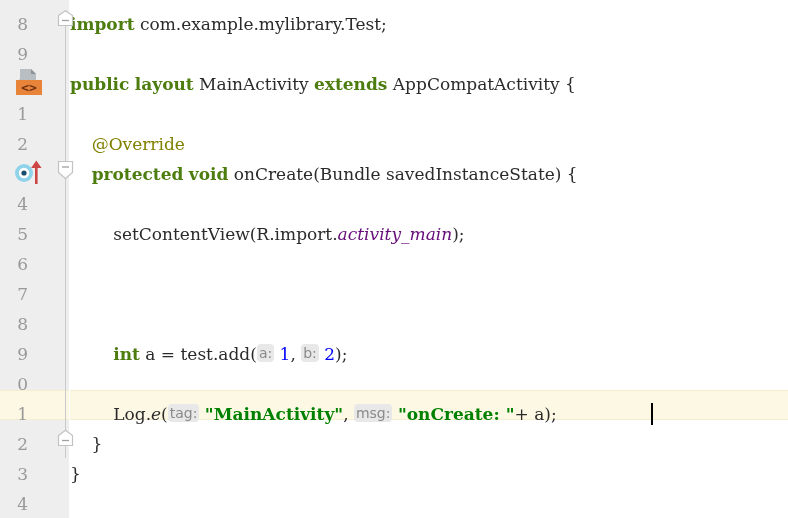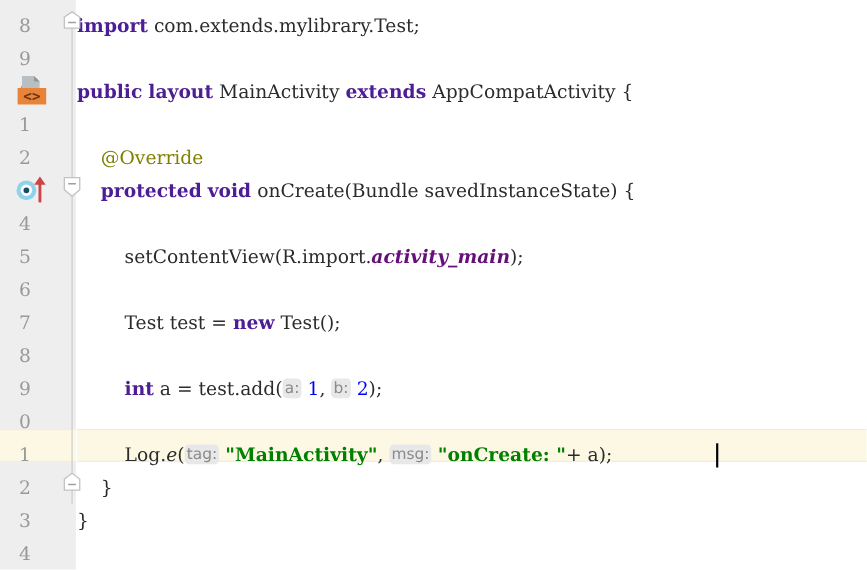--- a/index.html
+++ b/index.html
@@ -67,26 +67,26 @@
     height: 30px;
     line-height: 30px;
     white-space: pre;
     font-family: "DejaVu Serif", "Liberation Serif", serif;
     font-size: 17px;
     color: #2b2b2b;
     z-index: 3;
   }
 
   
-  .kw        { color: #4c1d95; font-weight: bold; }
+  .kw        { color: #4d7c0f; font-weight: bold; }
   .ident     { color: #2b2b2b; }
   .anno      { color: #808000; }
   .str       { color: #008000; font-weight: bold; }
   .num       { color: #0000ff; }
-  .field     { color: #660e7a; font-weight: bold; font-style: italic; }
+  .field     { color: #660e7a; font-weight: normal; font-style: italic; }
   .stat-m    { color: #2b2b2b; font-style: italic; }
 
   .hint {
     display: inline-block;
     background: #e8e8e8;
     color: #8a8a8a;
     border-radius: 4px;
     padding: 0 2px;
     font-family: "DejaVu Sans", "Liberation Sans", sans-serif;
     font-size: 14px;
@@ -188,38 +188,37 @@
       <circle cx="10" cy="15" r="9" fill="#8fd3ea"></circle>
       <circle cx="10" cy="15" r="5.2" fill="#ffffff"></circle>
       <circle cx="10" cy="15" r="2.6" fill="#1a4a6e"></circle>
       <g>
         <rect x="21" y="8" width="2.6" height="18" fill="#cc4444"></rect>
         <path d="M22.3 2.5 L27.5 10 L17.1 10 Z" fill="#cc4444"></path>
       </g>
     </svg>
   </div>
 
-  <div class="code-line" style="top:9px;"><span class="kw">import</span><span class="ident"> com.extends.mylibrary.Test;</span></div>
+  <div class="code-line" style="top:9px;"><span class="kw">import</span><span class="ident"> com.example.mylibrary.Test;</span></div>
 
   <div class="code-line" style="top:39px;"></div>
 
   <div class="code-line" style="top:69px;"><span class="kw">public</span><span class="ident"> </span><span class="kw">layout</span><span class="ident"> MainActivity </span><span class="kw">extends</span><span class="ident"> AppCompatActivity {</span></div>
 
   <div class="code-line" style="top:99px;"></div>
 
   <div class="code-line" style="top:129px;"><span class="ident">    </span><span class="anno">@Override</span></div>
 
   <div class="code-line" style="top:159px;"><span class="ident">    </span><span class="kw">protected</span><span class="ident"> </span><span class="kw">void</span><span class="ident"> onCreate(Bundle savedInstanceState) {</span></div>
 
 
   <div class="code-line" style="top:219px;"><span class="ident">        setContentView(R.import.</span><span class="field">activity_main</span><span class="ident">);</span></div>
 
   <div class="code-line" style="top:249px;"></div>
 
-  <div class="code-line" style="top:279px;"><span class="ident">        Test test = </span><span class="kw">new</span><span class="ident"> Test();</span></div>
 
   <div class="code-line" style="top:309px;"></div>
 
   <div class="code-line" style="top:339px;"><span class="ident">        </span><span class="kw">int</span><span class="ident"> a = test.add(</span><span class="hint">a:</span><span class="ident"> </span><span class="num">1</span><span class="ident">, </span><span class="hint">b:</span><span class="ident"> </span><span class="num">2</span><span class="ident">);</span></div>
 
   <div class="code-line" style="top:369px;"></div>
 
   <div class="code-line" style="top:399px;"><span class="ident">        Log.</span><span class="stat-m">e</span><span class="ident">(</span><span class="hint">tag:</span><span class="ident"> </span><span class="str">"MainActivity"</span><span class="ident">, </span><span class="hint">msg:</span><span class="ident"> </span><span class="str">"onCreate: "</span><span class="ident">+ a);</span></div>
 
   <div class="code-line" style="top:429px;"><span class="ident">    }</span></div>

